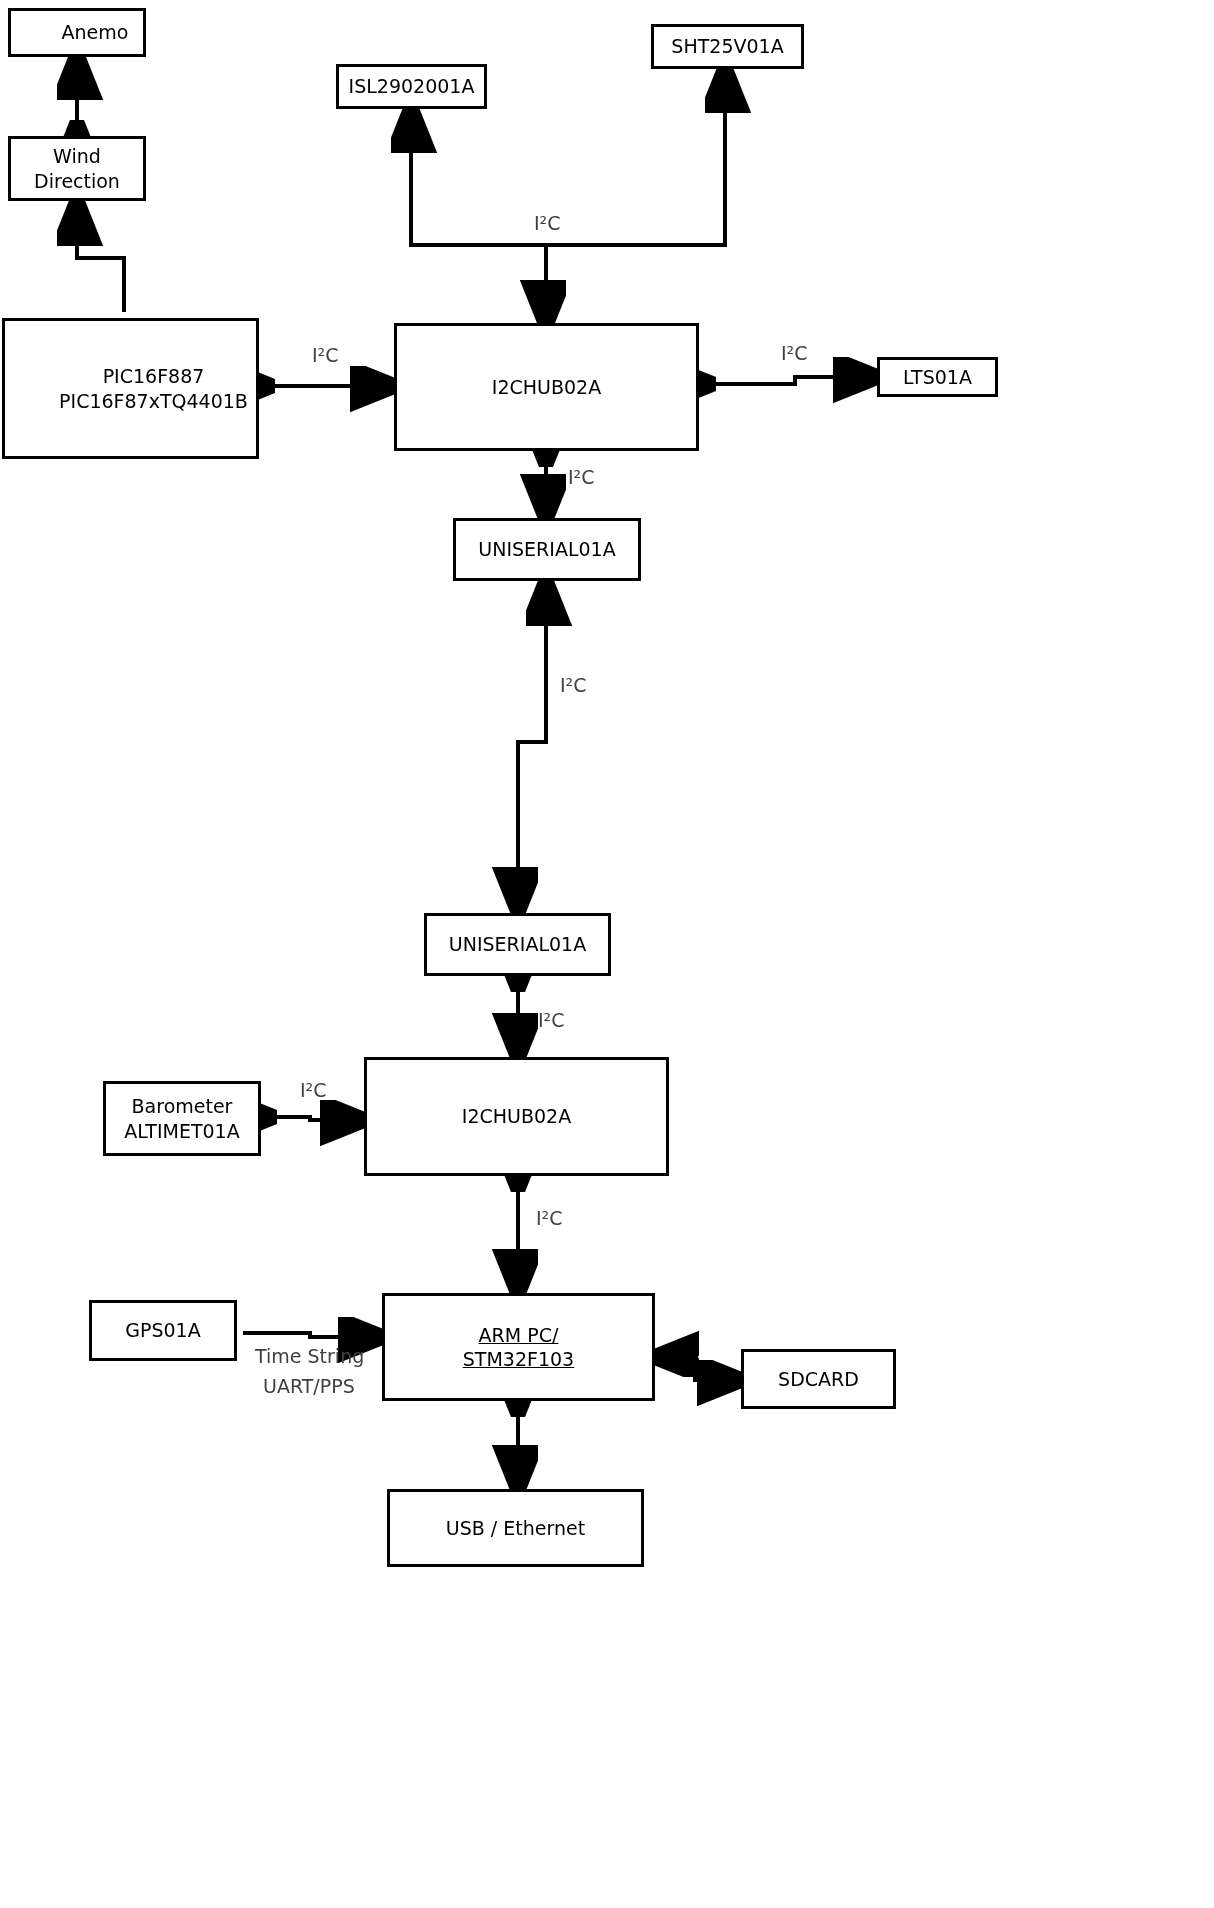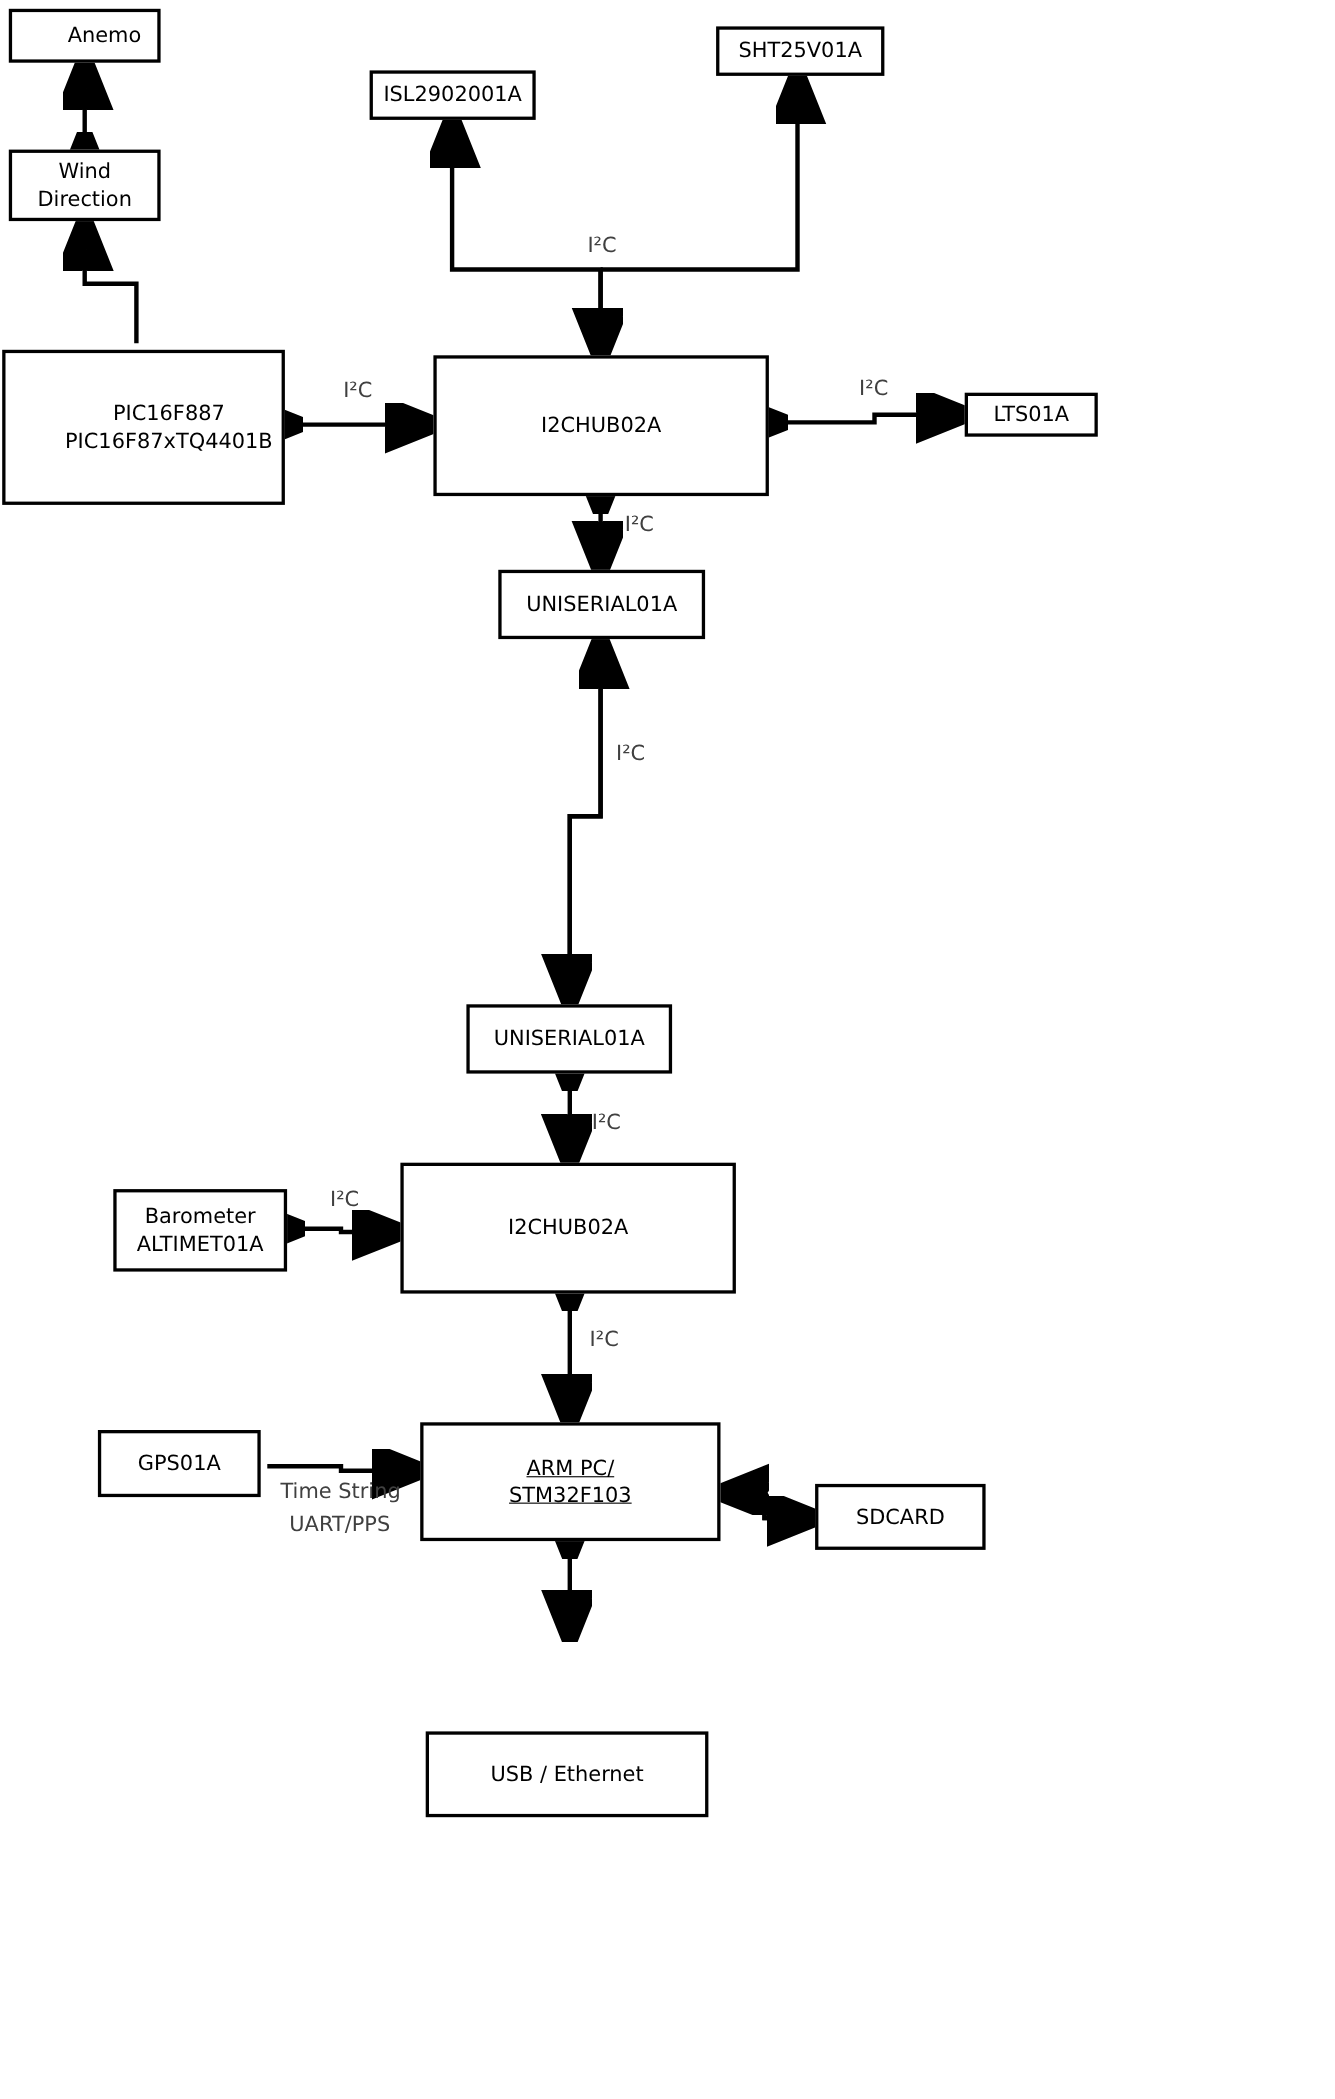--- a/index.html
+++ b/index.html
@@ -112,21 +112,21 @@
   <div class="node" style="left:877px;top:357px;width:121px;height:40px;text-align:center;">LTS01A</div>
   <div class="node" style="left:453px;top:518px;width:188px;height:63px;">UNISERIAL01A</div>
   <div class="node" style="left:424px;top:913px;width:187px;height:63px;">UNISERIAL01A</div>
   <div class="node" style="left:364px;top:1057px;width:305px;height:119px;">I2CHUB02A</div>
   <div class="node" style="left:103px;top:1081px;width:158px;height:75px;">Barometer
 ALTIMET01A</div>
   <div class="node" style="left:382px;top:1293px;width:273px;height:108px;text-decoration:underline;">ARM PC/
 STM32F103</div>
   <div class="node" style="left:89px;top:1300px;width:148px;height:61px;">GPS01A</div>
   <div class="node" style="left:741px;top:1349px;width:155px;height:60px;">SDCARD</div>
-  <div class="node" style="left:387px;top:1574px;width:257px;height:78px;">USB / Ethernet</div>
+  <div class="node" style="left:387px;top:1489px;width:257px;height:78px;">USB / Ethernet</div>
 
   <div class="edge-label" style="left:534px;top:212px;">I²C</div>
   <div class="edge-label" style="left:312px;top:344px;">I²C</div>
   <div class="edge-label" style="left:781px;top:342px;">I²C</div>
   <div class="edge-label" style="left:568px;top:466px;">I²C</div>
   <div class="edge-label" style="left:560px;top:674px;">I²C</div>
   <div class="edge-label" style="left:538px;top:1009px;">I²C</div>
   <div class="edge-label" style="left:300px;top:1079px;">I²C</div>
   <div class="edge-label" style="left:536px;top:1207px;">I²C</div>
   <div class="edge-label" style="left:255px;top:1309px;margin-top:36px;">Time String</div>

